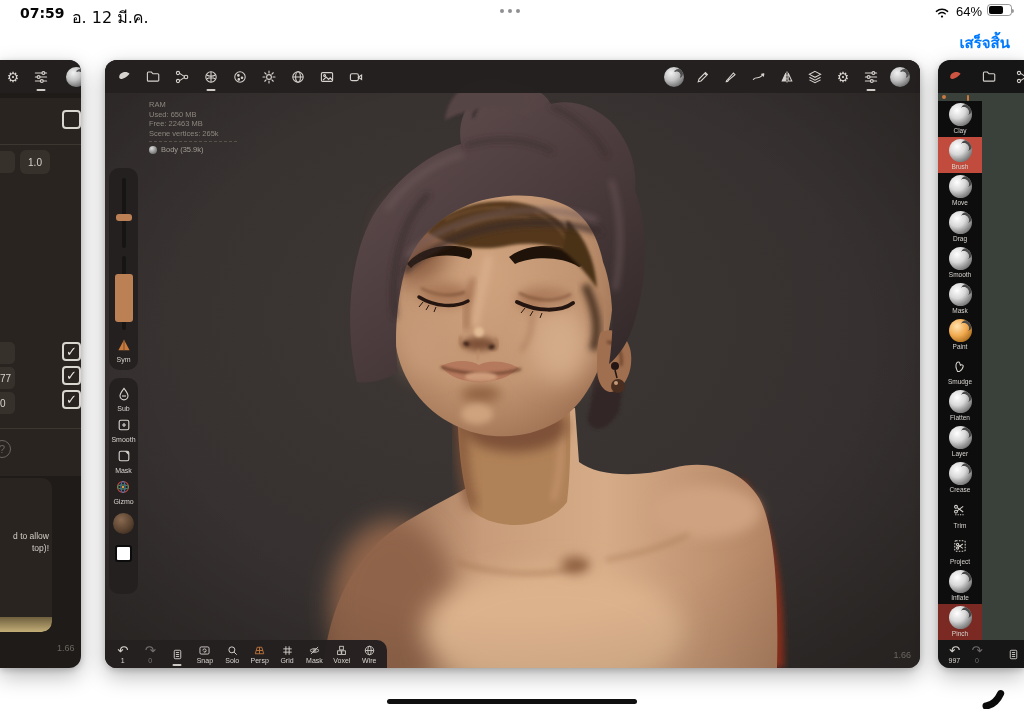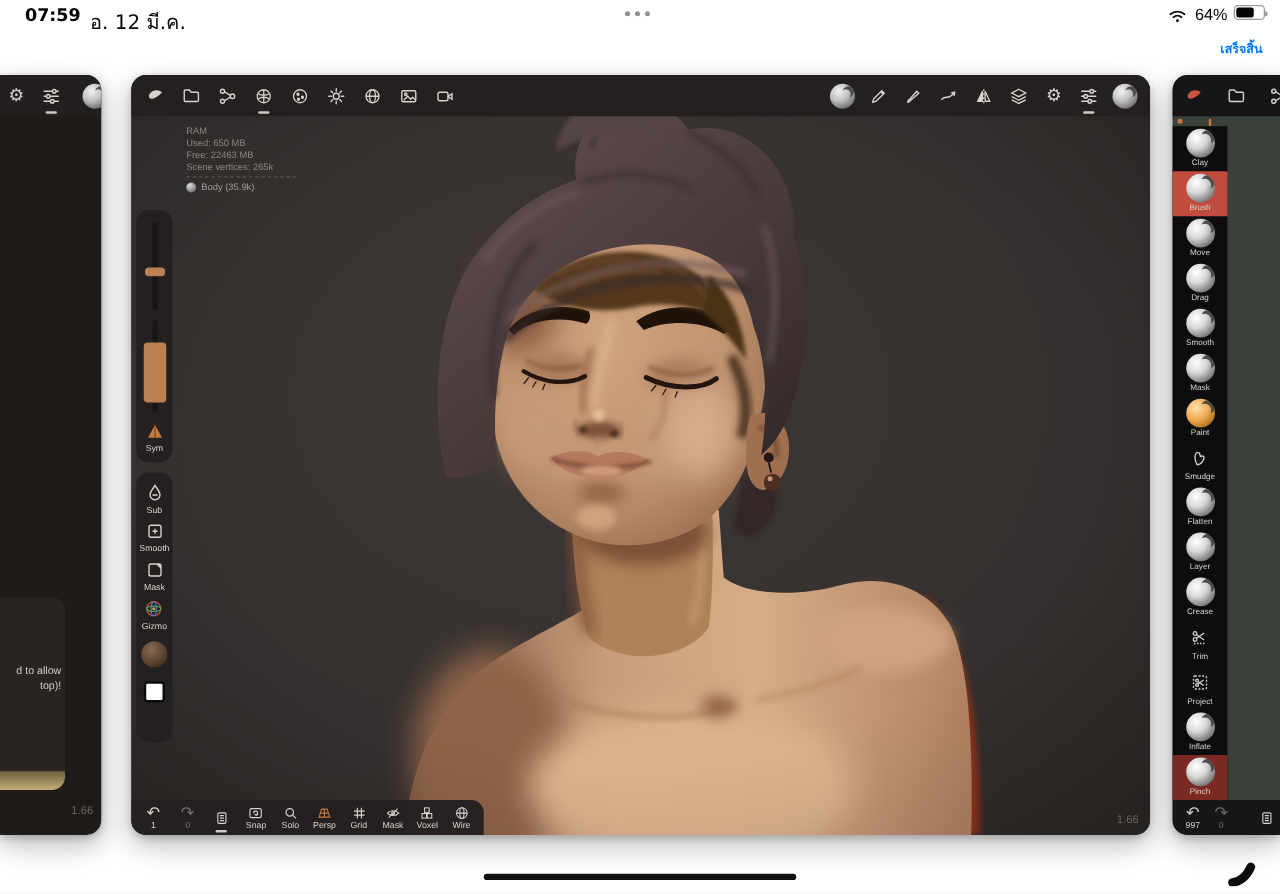--- a/index.html
+++ b/index.html
@@ -14,21 +14,21 @@
   #statusbar{position:absolute;top:0;left:0;width:1024px;height:24px;color:#050505;}
   .sb-time{position:absolute;left:20px;top:5px;font-size:14px;font-weight:700;font-family:"DejaVu Sans",sans-serif;}
   .sb-date{position:absolute;left:72px;top:5px;font-size:16px;font-weight:500;font-family:"DejaVu Sans",sans-serif;}
   .sb-dots{position:absolute;left:500px;top:9px;display:flex;gap:4px;}
   .sb-dots i{width:4px;height:4px;border-radius:50%;background:#8f8f93;}
   .sb-right{position:absolute;right:12px;top:4px;display:flex;gap:5px;}
   .sb-batt-pct{font-size:13px;font-weight:500;}
   .batt{position:relative;width:25px;height:12px;border:1px solid rgba(0,0,0,.4);border-radius:3.5px;}
   .batt i{position:absolute;left:1px;top:1px;bottom:1px;width:60%;background:#050505;border-radius:2px;}
   .batt u{position:absolute;right:-3px;top:3.5px;width:2px;height:4px;background:rgba(0,0,0,.4);border-radius:0 2px 2px 0;}
-  #doneBtn{position:absolute;right:14px;top:31px;font-size:10px;font-weight:600;color:var(--accent-blue);
+  #doneBtn{position:absolute;right:14px;top:31px;font-size:15px;font-weight:600;color:var(--accent-blue);
     font-family:"DejaVu Sans",sans-serif;cursor:pointer;background:none;border:none;}
   
   .window{position:absolute;top:60px;height:608px;box-shadow:0 8px 22px rgba(0,0,0,.28),0 2px 6px rgba(0,0,0,.18);}
   .topbar{position:absolute;top:0;left:0;right:0;height:33px;background:rgba(36,32,32,.97);
     display:flex;align-items:center;}
   .icon{position:relative;width:18px;height:18px;display:flex;align-items:center;justify-content:center;
     color:#d6d2cd;flex:none;}
   .icon svg{width:16px;height:16px;display:block;}
   .icon.glyph{font-size:14px;line-height:1;font-family:"DejaVu Sans",sans-serif;}
   .icon.sel-underline::after{content:"";position:absolute;bottom:-5px;left:50%;transform:translateX(-50%);
@@ -143,20 +143,34 @@
       <svg viewBox="0 0 20 20" stroke="currentColor" stroke-width="1.5" fill="none" stroke-linecap="round">
         <path d="M3,5 H17 M3,10 H17 M3,15 H17"></path>
           <circle cx="13" cy="5" r="1.8" fill="#242020"></circle>
           <circle cx="7" cy="10" r="1.8" fill="#242020"></circle>
           <circle cx="11" cy="15" r="1.8" fill="#242020"></circle>
       </svg>
     </span>
     <span class="trackball" style="margin-left:6px;"></span>
   </div>
 
+  <div class="panelA">
+    <span class="cbx" style="left:62px;top:12px;"></span>
+    <div class="divider" style="top:46px;"></div>
+    <span class="fragbox" style="top:53px;"></span>
+    <span class="valbadge" style="left:20px;top:52px;width:30px;height:24px;">1.0</span>
+    <span class="fragbox" style="top:244px;"></span>
+    <span class="cbx checked" style="left:62px;top:244px;"></span>
+    <span class="fragbox" style="top:269px;">77</span>
+    <span class="cbx checked" style="left:62px;top:268px;"></span>
+    <span class="fragbox" style="top:294px;">0</span>
+    <span class="cbx checked" style="left:62px;top:292px;"></span>
+    <div class="divider" style="top:330px;"></div>
+    <span class="helpcircle" style="top:342px;">?</span>
+  </div>
 
   <div class="panelB">
     <div class="note">
       <div>d to allow</div>
       <div>top)!</div>
     </div>
     <div class="goldbar"></div>
   </div>
   <span class="zoomlabel" style="left:57px;top:583px;">1.66</span>
 </div>

